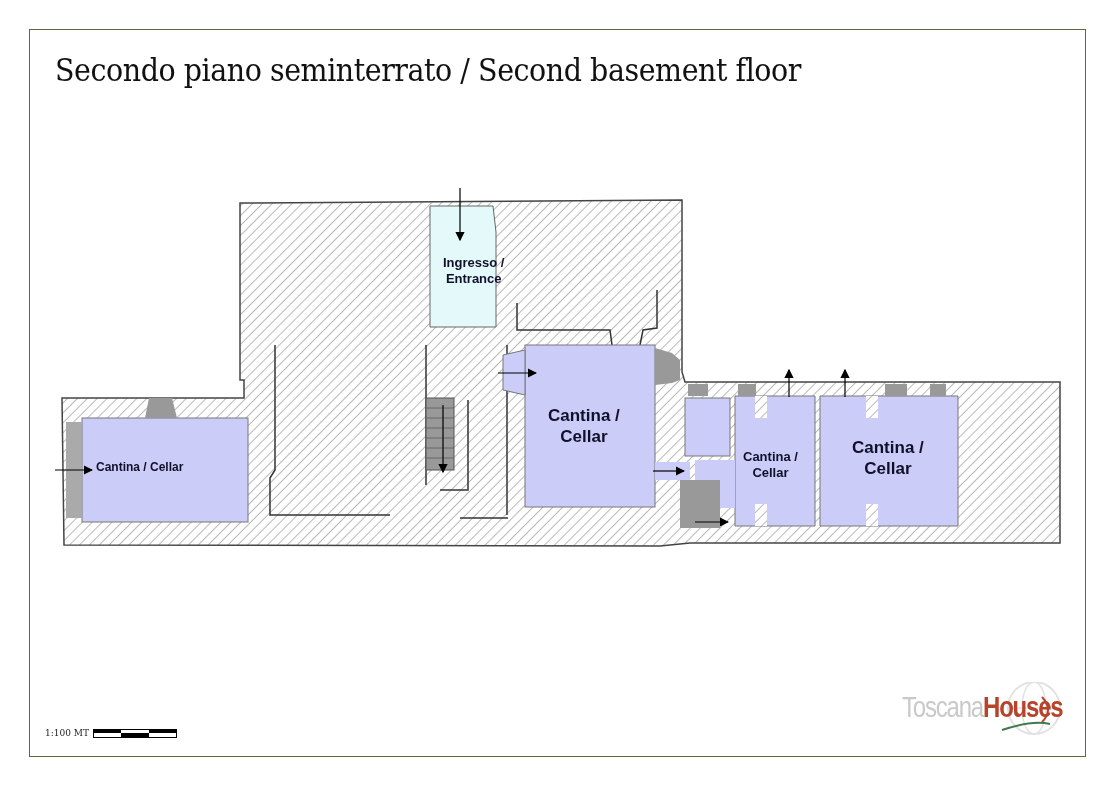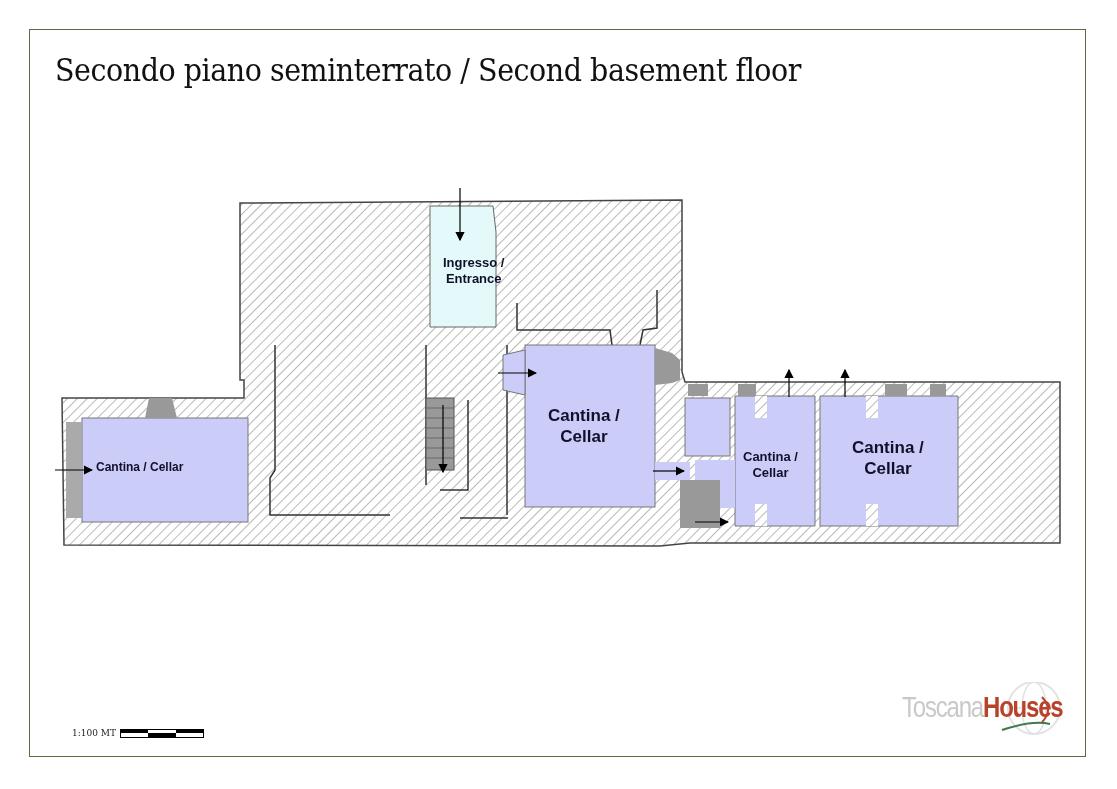--- a/index.html
+++ b/index.html
@@ -2,21 +2,21 @@
 <html><head>
 <meta charset="utf-8">
 <style>
   html,body{margin:0;padding:0;background:#ffffff;}
   body{width:1117px;height:789px;position:relative;overflow:hidden;}
   .frame{position:absolute;left:29px;top:29px;width:1057px;height:728px;border:1px solid #5a6b3e;box-sizing:border-box;background:#fff;}
   .title{position:absolute;left:55px;top:52px;font-family:"DejaVu Serif",serif;font-size:31px;color:#111;letter-spacing:-0.5px;transform:scaleX(0.92);transform-origin:left top;white-space:nowrap;}
   svg.plan{position:absolute;left:0;top:0;}
   .room-label{position:absolute;font-family:"Liberation Sans",sans-serif;font-weight:bold;color:#10102a;text-align:center;line-height:1.25;white-space:nowrap;}
   .scale{position:absolute;left:45px;top:728px;display:flex;align-items:center;gap:4px;}
-  .scale-text{font-family:"DejaVu Serif",serif;font-size:9px;color:#222;margin-left:27px;}
+  .scale-text{font-family:"DejaVu Serif",serif;font-size:9px;color:#222;}
   .scale-bar{width:84px;height:9px;border:1px solid #000;box-sizing:border-box;display:flex;}
   .seg{flex:1;display:flex;flex-direction:column;}
   .seg .a{flex:1;}.seg .b{flex:1;}
   .logo{position:absolute;left:902px;top:668px;width:170px;height:60px;margin-top:14px;}
   .logo-text{position:absolute;left:0;top:8px;font-family:"Liberation Sans",sans-serif;font-size:30px;letter-spacing:-1.5px;transform:scaleX(0.8);transform-origin:left top;white-space:nowrap;}
   .logo-text .t1{color:#c9c9c9;}
   .logo-text .t2{color:#b8432b;font-weight:bold;}
 </style>
 </head>
 <body>

